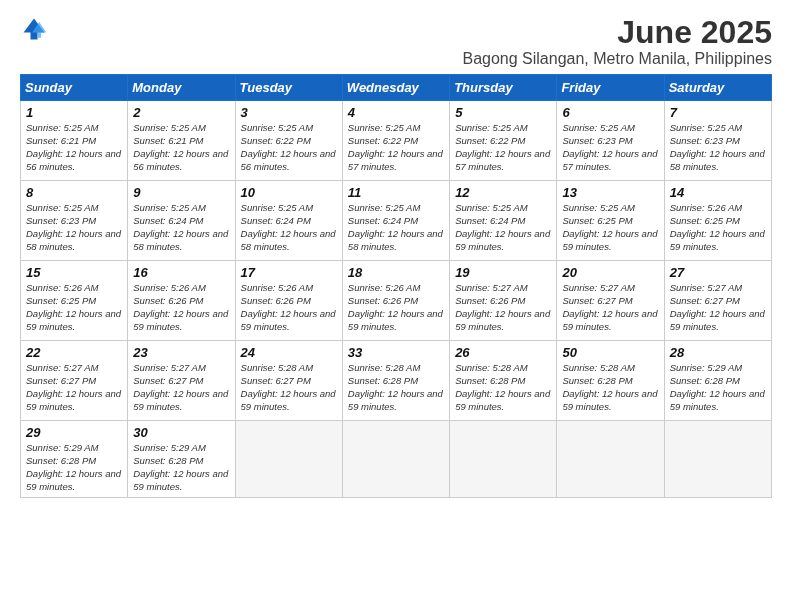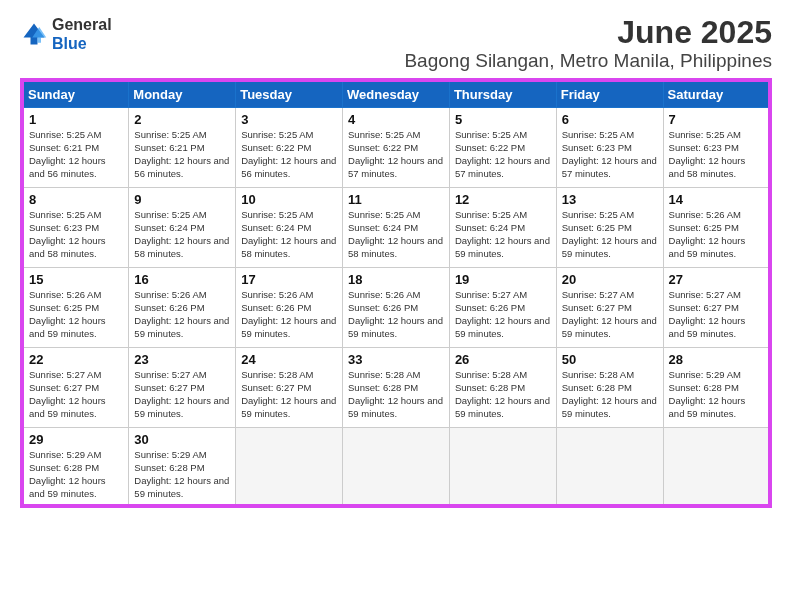--- a/index.html
+++ b/index.html
@@ -41,27 +41,28 @@
     .title-block {
       text-align: right;
     }
     .month-title {
       font-size: 32px;
       font-weight: bold;
       color: #333;
       line-height: 1.1;
     }
     .location-title {
-      font-size: 19px;
+      font-size: 16px;
       color: #444;
     }
     .calendar {
       width: 100%;
       border-collapse: collapse;
-      border: 4px solid #d946ef;
+      border: 1px solid #d946ef;
+      font-style: italic;
     }
     .calendar th {
       background: #1565c0;
       color: #fff;
       font-size: 13px;
       font-weight: bold;
       padding: 5px 4px;
       text-align: left;
       border: 1px solid #1a72cc;
     }
@@ -97,24 +98,20 @@
 </head>
 <body>
 
 <div class="page">
   <div class="header">
     <div class="logo">
       <svg class="logo-icon" viewBox="0 0 32 32">
         <polygon points="16,4 28,20 20,20 20,28 12,28 12,20 4,20" fill="#1565c0"></polygon>
         <polygon points="22,8 30,20 24,20 24,26 20,26 20,20 14,20" fill="#42a5f5" opacity="0.7"></polygon>
       </svg>
-      <div class="logo-text">
-        <span class="logo-general">General</span><br>
-        <span class="logo-blue">Blue</span>
-      </div>
     </div>
     <div class="title-block">
       <div class="month-title">June 2025</div>
       <div class="location-title">Bagong Silangan, Metro Manila, Philippines</div>
     </div>
   </div>
 
   <table class="calendar">
     <thead>
       <tr>

